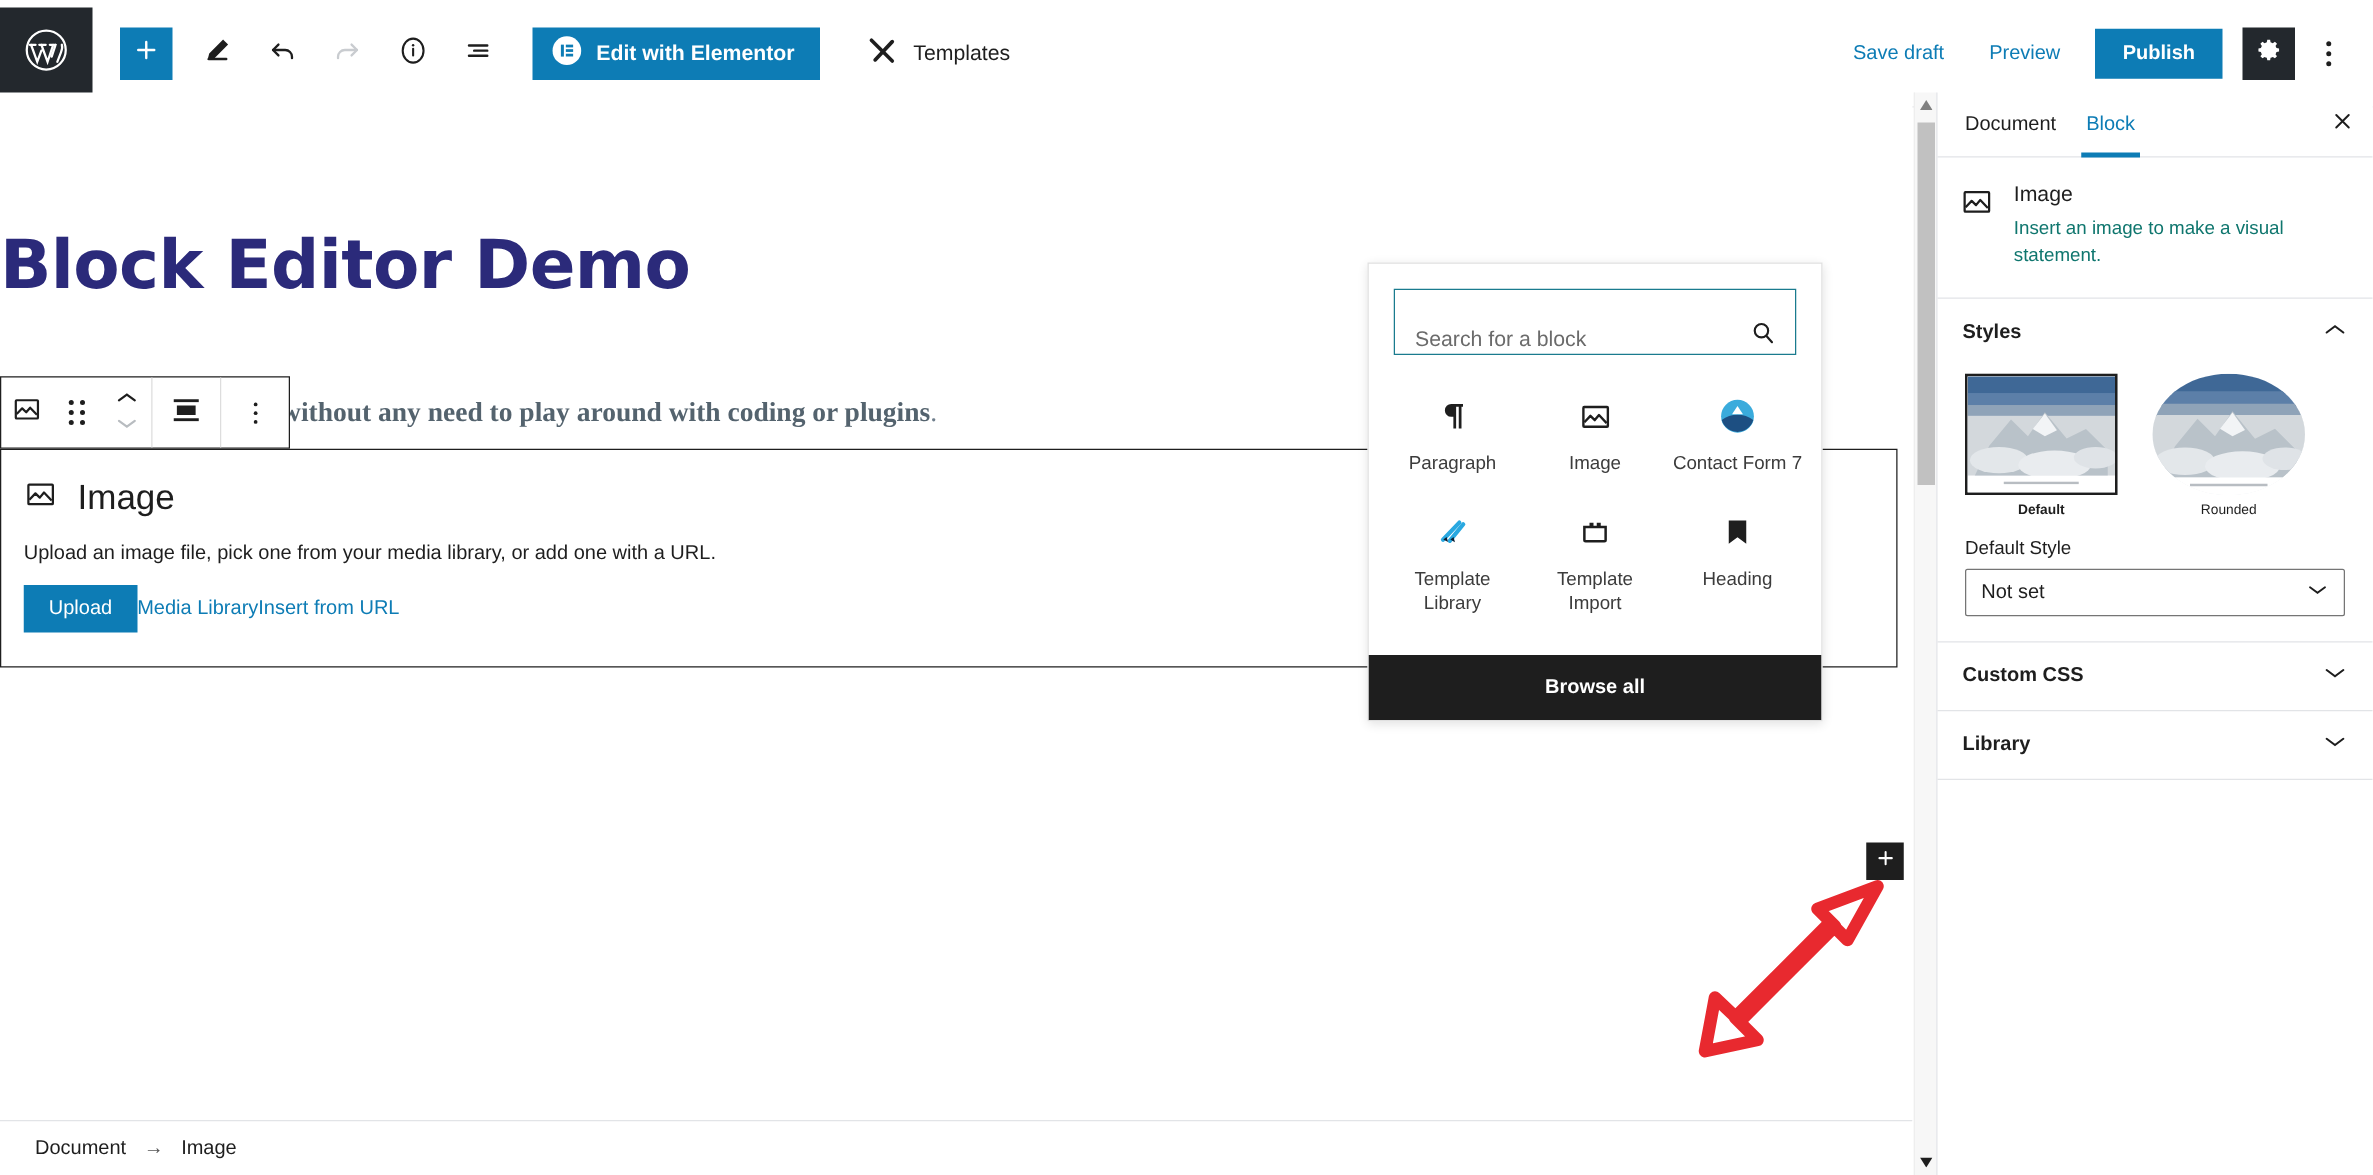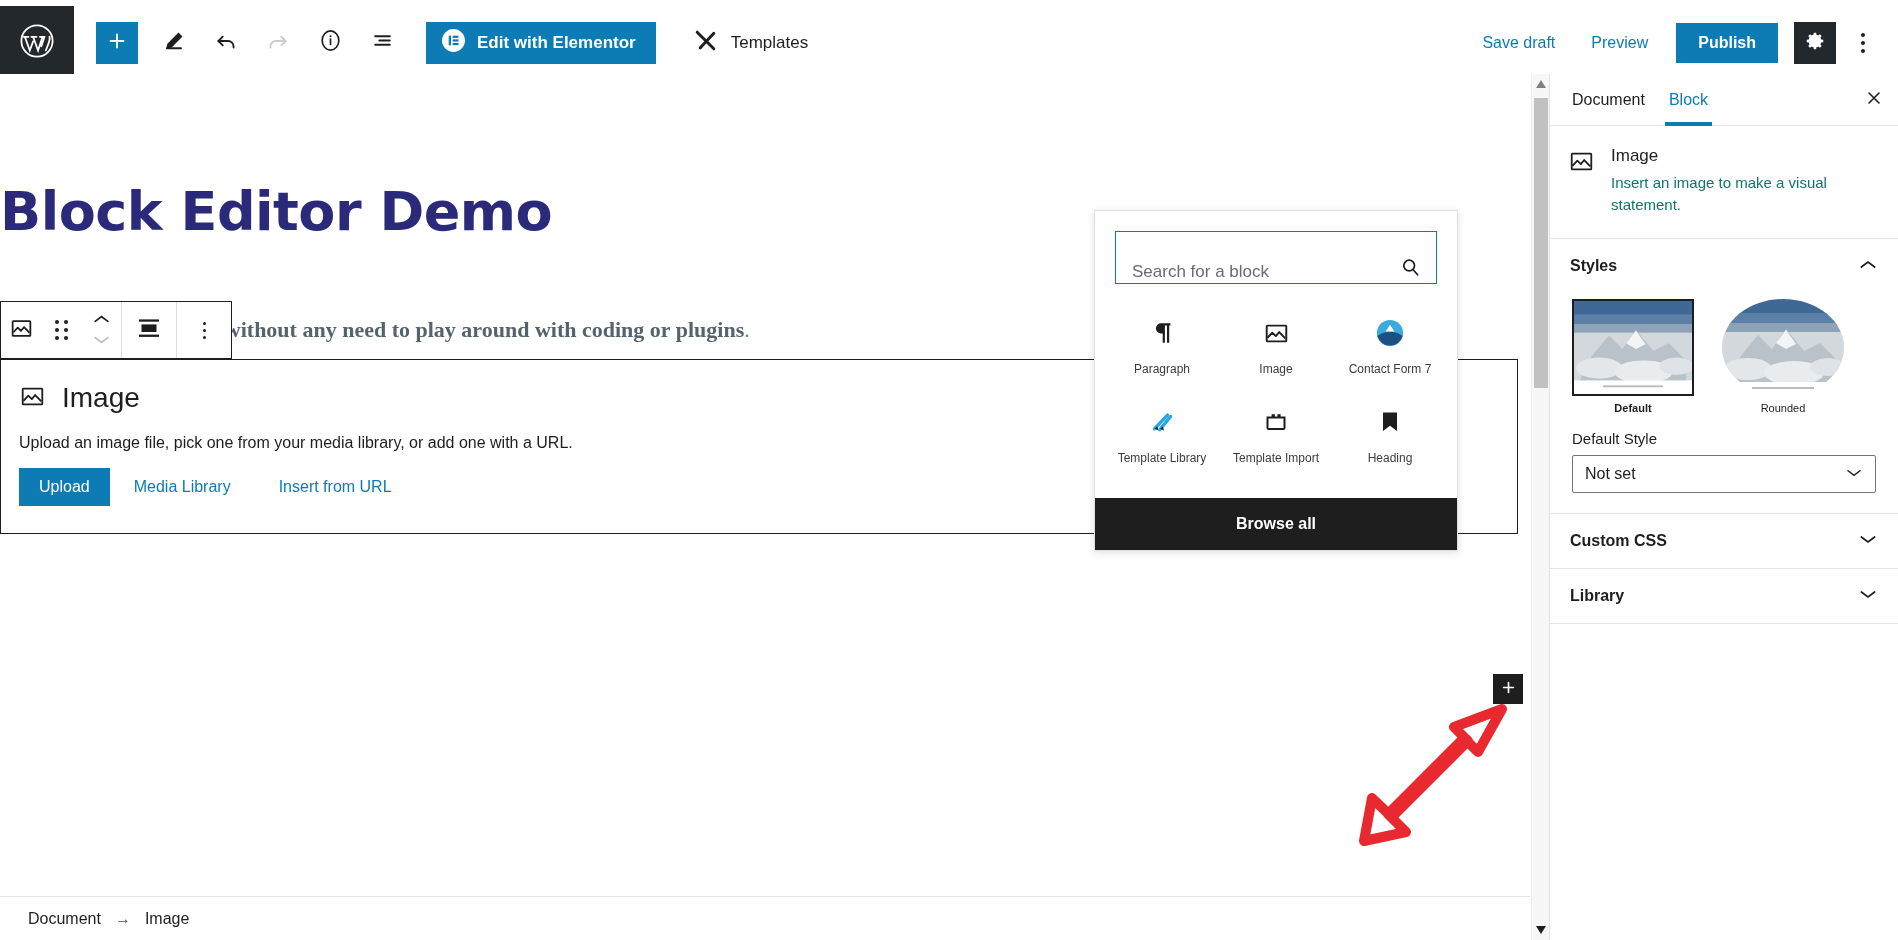--- a/index.html
+++ b/index.html
@@ -127,21 +127,21 @@
     padding: 20px 0 0 18px; font-size: 16px; color: #1e1e1e;
   }
   #image-block-actions {
     display: flex; align-items: center; gap: 0; padding: 16px 0 0 18px;
   }
   #upload-btn {
     background: #0d7cb5; color: #fff; font-size: 16px;
     padding: 10px 20px; cursor: pointer;
   }
   .link-btn {
-    color: #0d7cb5; font-size: 16px; padding: 10px 24px; cursor: pointer;
+    color: #0d7cb5; font-size: 16px; padding: 10px 0; cursor: pointer;
   }
 
   
   #inserter {
     position: absolute; left: 1094px; top: 136px;
     width: 364px; background: #fff;
     border: 1px solid #e0e0e0;
     box-shadow: 0 2px 8px rgba(0,0,0,.12);
     z-index: 40;
   }
@@ -161,21 +161,21 @@
     display: grid; grid-template-columns: repeat(3, 1fr);
     padding: 24px 10px 22px 10px;
     row-gap: 10px;
   }
   .ins-item {
     display: flex; flex-direction: column; align-items: center;
     gap: 14px; padding: 10px 4px; cursor: pointer;
   }
   .ins-icon { height: 30px; display: flex; align-items: center; justify-content: center; }
   .ins-label {
-    font-size: 12px; color: #3c3c3c; text-align: center; line-height: 1.25;
+    font-size: 15px; color: #3c3c3c; text-align: center; line-height: 1.25;
   }
   #browse-all {
     background: #1e1e1e; color: #fff; text-align: center;
     font-size: 16px; font-weight: bold; padding: 17px 0; cursor: pointer;
   }
 
   
   #appender-plus {
     position: absolute; left: 1493px; top: 600px;
     width: 30px; height: 30px; background: #1e1e1e;

